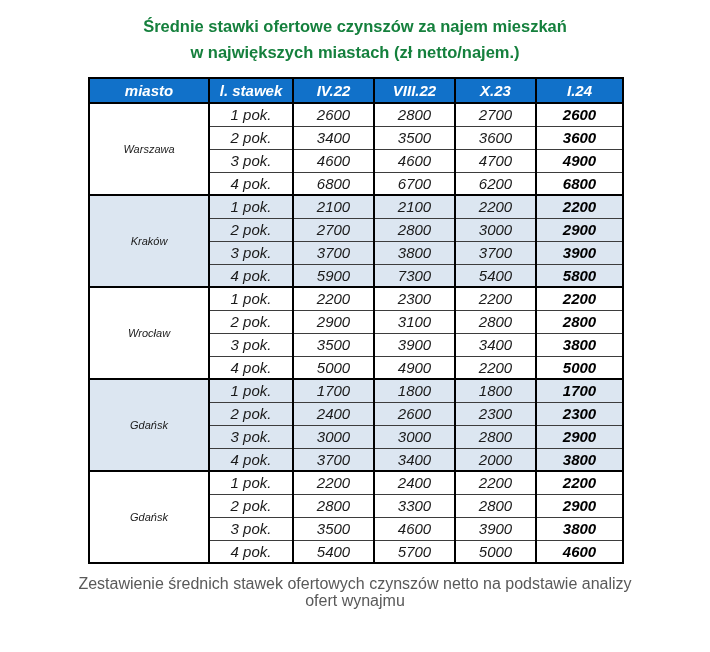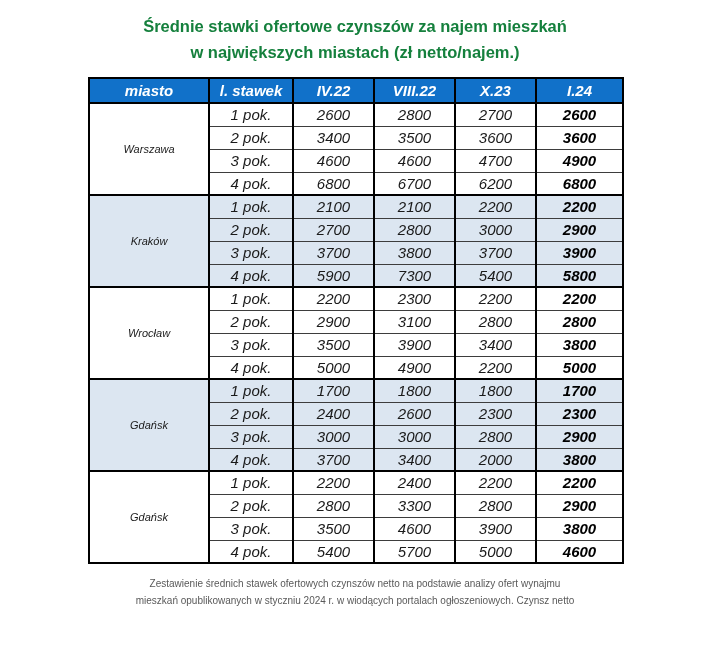--- a/index.html
+++ b/index.html
@@ -38,21 +38,21 @@
     border-right:2px solid var(--border);
     border-top:1px solid #3d3d3d;
     border-bottom:1px solid #3d3d3d;
   }
   table.rates tr.group-start td{border-top:2px solid var(--border);}
   table.rates tr.shaded td{background:var(--band-bg);}
   table.rates td.city-cell{font-size:11px;}
   table.rates td.last-col{font-weight:bold;color:#000;}
   .footer{
     width:584px;margin:5px auto 0;text-align:center;
-    font-size:10px;line-height:16.5px;color:var(--footer-text);
+    font-size:16px;line-height:16.5px;color:var(--footer-text);
   }
 </style>
 </head>
 <body>
 
 <div class="page">
 
   <div class="title">
     <div>Średnie stawki ofertowe czynszów za najem mieszkań</div>
     <div>w największych miastach (zł netto/najem.)</div>
@@ -221,16 +221,15 @@
           <td class="value-cell">5400</td>
           <td class="value-cell">5700</td>
           <td class="value-cell">5000</td>
           <td class="value-cell last-col">4600</td>
         </tr>
       </tbody>
   </table>
 
   <div class="footer">
     <div>Zestawienie średnich stawek ofertowych czynszów netto na podstawie analizy ofert wynajmu</div>
-    <div>mieszkań opublikowanych w styczniu 2024 r. w wiodących portalach ogłoszeniowych. Czynsz netto</div>
   </div>
 
 </div>
 
 </body></html>

